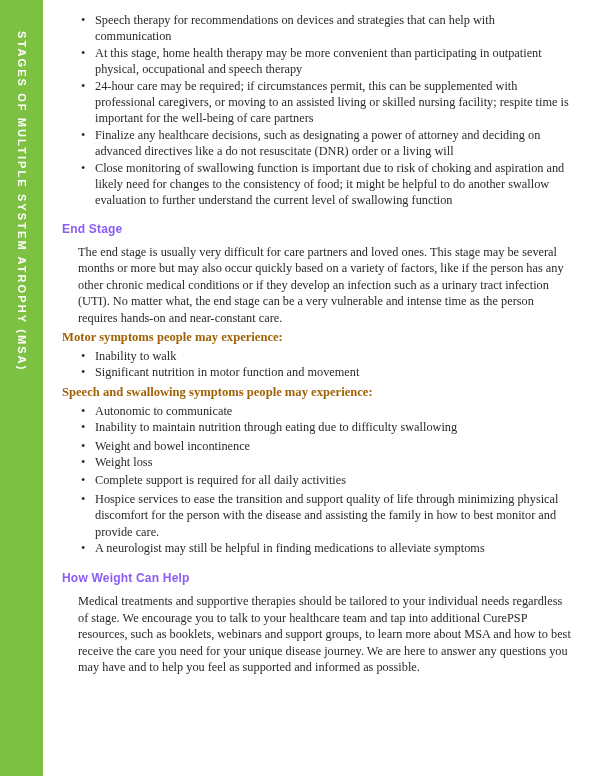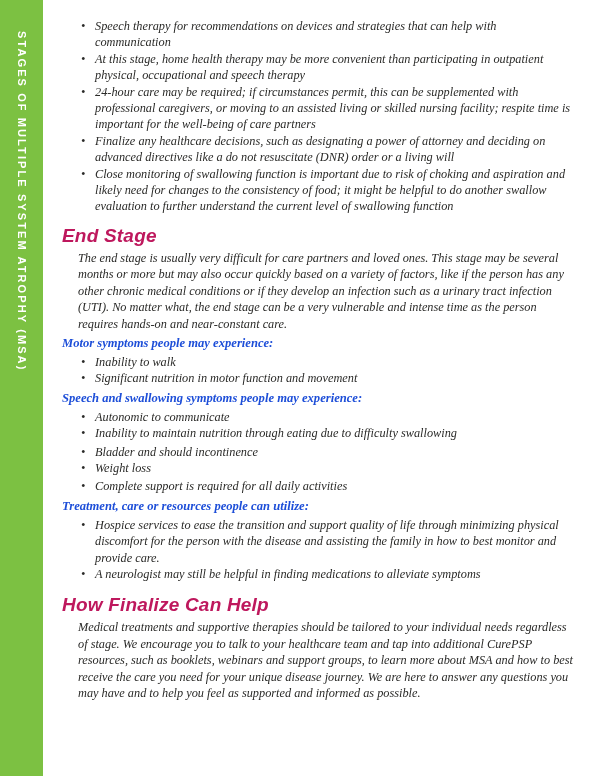--- a/index.html
+++ b/index.html
@@ -33,59 +33,58 @@
     font-size: 11px;
     letter-spacing: 2.1px;
     color: #ffffff;
     white-space: nowrap;
   }
   
   .content {
     position: absolute;
     left: 62px; top: 0;
     width: 512px;
-    padding-top: 18px;
+    padding-top: 12px;
     font-size: 12.3px;
     line-height: 16.4px;
-    font-style: italic;
   }
   ul.bullets {
     list-style: none;
     margin: 0 0 2px 0;
     padding: 0;
   }
   ul.bullets li {
     position: relative;
     padding-left: 33px;
   }
   ul.bullets li::before {
     content: "\2022";
     position: absolute;
     left: 19px; top: 0;
     color: #2a2a28;
   }
   h2.section-heading {
     font-family: "Liberation Sans", sans-serif;
-    font-size: 19px;
+    font-size: 12px;
     line-height: 17px;
     font-weight: bold;
-    color: #be185d;
+    color: #8b5cf6;
     letter-spacing: 0.2px;
     margin: 12px 0 6px 0;
   }
   h2.section-heading.gap-lg { margin-top: 14px; }
   p.body-para {
     margin: 0 0 3px 16px;
   }
   h3.subhead {
     font-family: "Liberation Serif", serif;
     font-size: 12.6px;
     line-height: 17px;
     font-weight: bold;
-    color: #1d4ed8;
+    color: #a16207;
     margin: 3px 0 2px 0;
   }
 </style>
 </head>
 <body>
 
 <div class="page">
 
   <aside class="sidebar">
     <span class="sidebar-text">STAGES OF MULTIPLE SYSTEM ATROPHY (MSA)</span>
@@ -111,32 +110,31 @@
       <li>Significant nutrition in motor function and movement</li>
     </ul>
 
     <h3 class="subhead">Speech and swallowing symptoms people may experience:</h3>
     <ul class="bullets">
       <li>Autonomic to communicate</li>
       <li>Inability to maintain nutrition through eating due to difficulty swallowing</li>
     </ul>
 
     <ul class="bullets">
-      <li>Bladder and should incontinence</li>
+      <li>Weight and bowel incontinence</li>
       <li>Weight loss</li>
     </ul>
 
     <ul class="bullets">
       <li>Complete support is required for all daily activities</li>
     </ul>
 
-    <h3 class="subhead">Treatment, care or resources people can utilize:</h3>
     <ul class="bullets">
       <li>Hospice services to ease the transition and support quality of life through minimizing physical discomfort for the person with the disease and assisting the family in how to best monitor and provide care.</li>
       <li>A neurologist may still be helpful in finding medications to alleviate symptoms</li>
     </ul>
 
-    <h2 class="section-heading gap-lg">How Finalize Can Help</h2>
+    <h2 class="section-heading gap-lg">How Weight Can Help</h2>
 
     <p class="body-para">Medical treatments and supportive therapies should be tailored to your individual needs regardless of stage. We encourage you to talk to your healthcare team and tap into additional CurePSP resources, such as booklets, webinars and support groups, to learn more about MSA and how to best receive the care you need for your unique disease journey. We are here to answer any questions you may have and to help you feel as supported and informed as possible.</p>
 
   </main>
 </div>
 
 </body></html>

